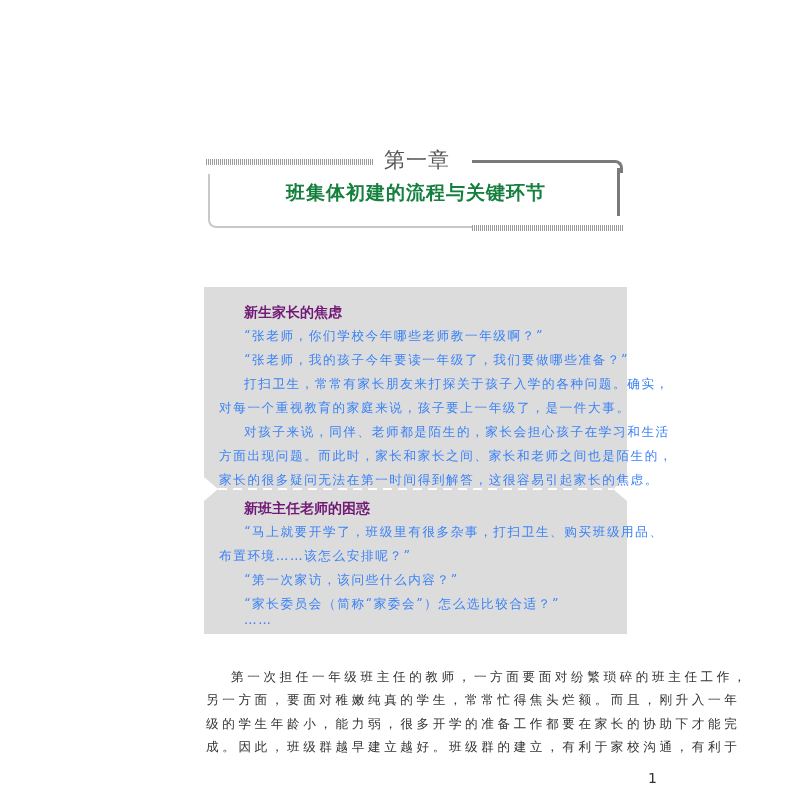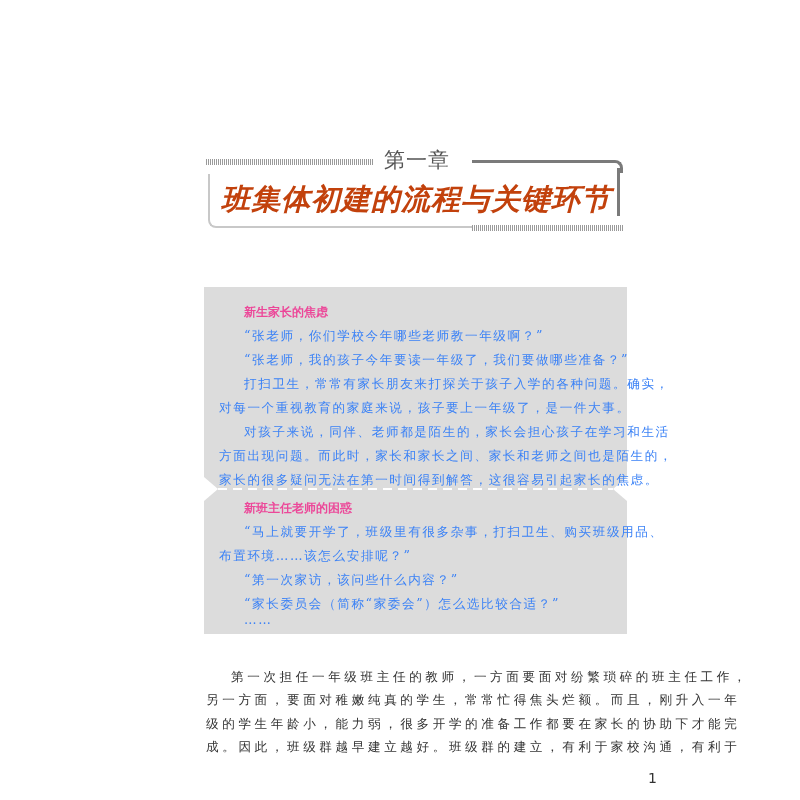--- a/index.html
+++ b/index.html
@@ -15,32 +15,32 @@
       font-size:21px; color:#555; letter-spacing:1px; }
   .chap-line-top { position:absolute; left:268px; top:14px; width:148px; height:10px;
       border-top:3px solid #7a7a7a; border-right:3px solid #7a7a7a; border-top-right-radius:8px; }
   .chap-line-right { position:absolute; left:413px; top:22px; width:3px; height:48px; background:#7a7a7a; }
   .chap-line-left { position:absolute; left:4px; top:28px; width:2px; height:40px; background:#c8c8c8; }
   .chap-line-bottom { position:absolute; left:4px; top:60px; width:262px; height:20px;
       border-left:2px solid #c8c8c8; border-bottom:2px solid #c8c8c8; border-bottom-left-radius:8px; }
   .chap-ticks-bottom { position:absolute; left:268px; top:79px; width:152px; height:6px;
       background:repeating-linear-gradient(90deg,#9a9a9a 0 1px,transparent 1px 2px); }
   .chap-title { position:absolute; left:0; width:424px; top:34px; text-align:center;
-      font-family:"DejaVu Sans", sans-serif; font-size:29px; font-weight:bold; color:#c2410c; letter-spacing:1px;font-style:italic; }
+      font-family:"DejaVu Sans", sans-serif; font-size:19px; font-weight:bold; color:#15803d; letter-spacing:1px; }
 
   
   .box { position:absolute; left:188px; top:259px; width:423px; height:347px; background:#dcdcdc; }
   .notch { position:absolute; width:0; height:0; border-top:12px solid transparent; border-bottom:12px solid transparent; }
   .notch.left { left:188px; top:449px; border-left:14px solid #ffffff; }
   .notch.right { left:597px; top:449px; border-right:14px solid #ffffff; }
   .dash { position:absolute; left:202px; top:460px; width:395px; height:2px;
       background:repeating-linear-gradient(90deg,#ffffff 0 9px,transparent 9px 15px); }
 
   .sec-title { position:absolute; left:228px; font-family:"DejaVu Sans", sans-serif;
-      font-weight:bold; font-size:12px; color:#ec4899; }
+      font-weight:bold; font-size:14px; color:#701a75; }
   .line { position:absolute; font-size:12.6px; color:#3b82f6; white-space:nowrap; letter-spacing:1.6px; }
 
   .body-line { position:absolute; left:190px; font-size:12.6px; color:#333; white-space:nowrap; letter-spacing:3.6px; }
 
   .page-num { position:absolute; left:632px; top:742px; font-family:"DejaVu Sans", sans-serif;
       font-size:14px; color:#333; }
 </style>
 </head>
 <body>
 

